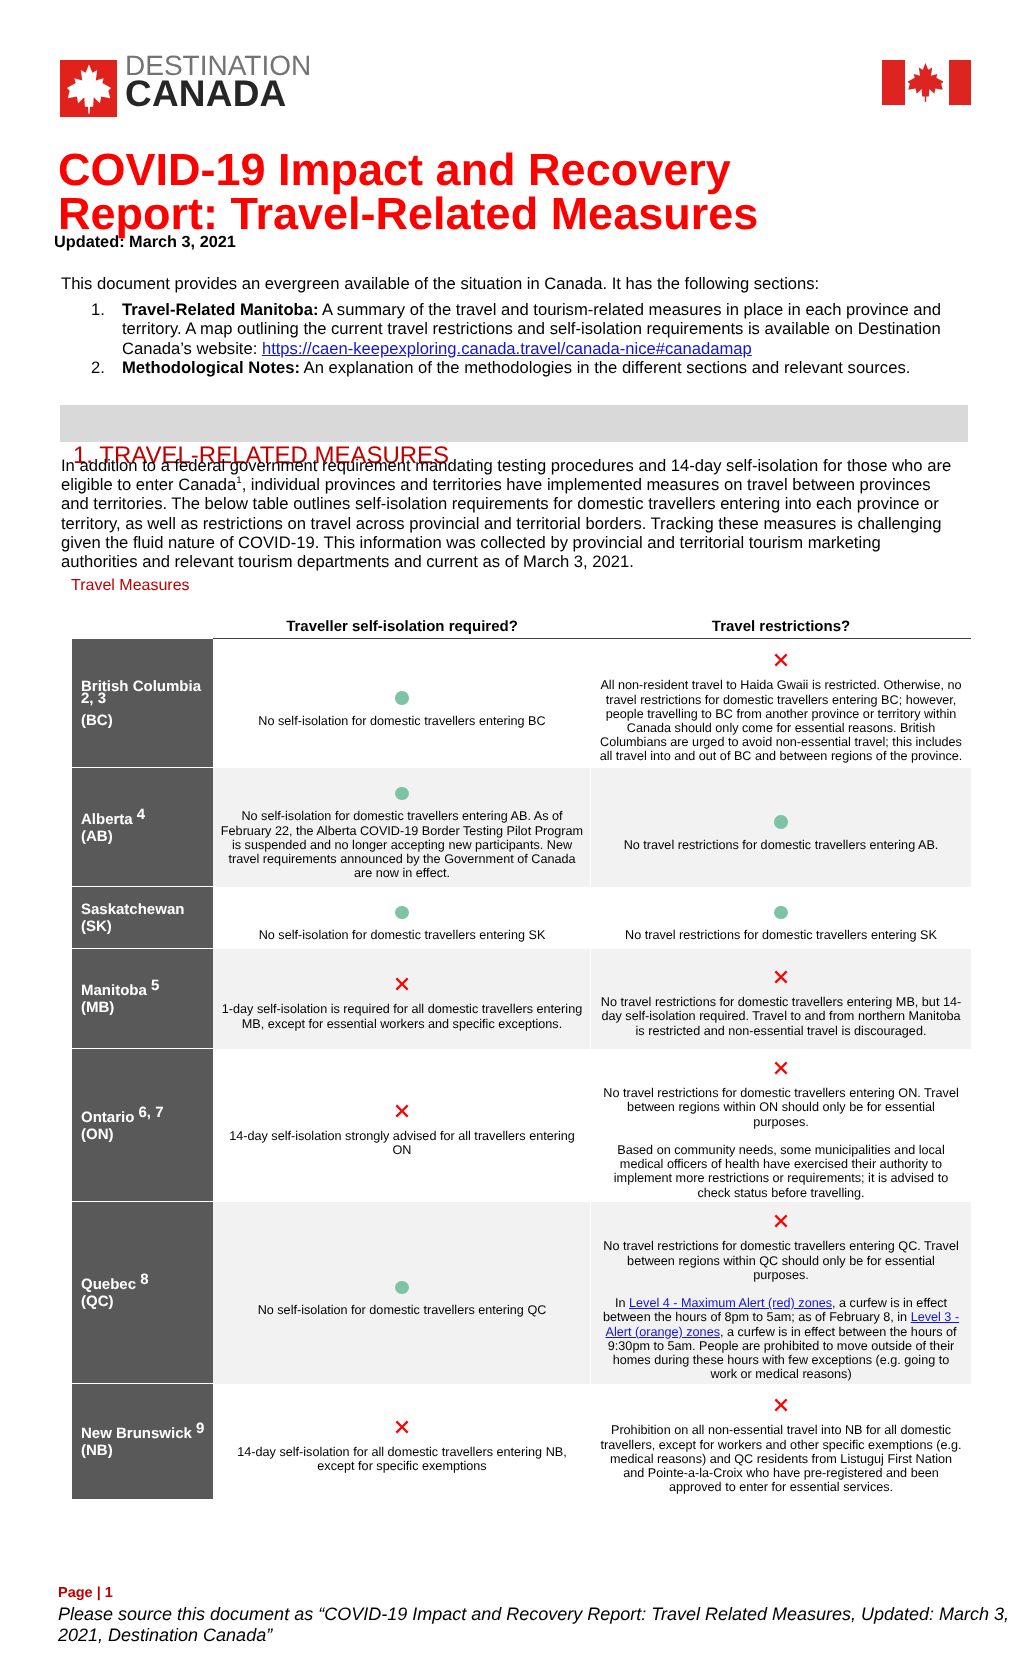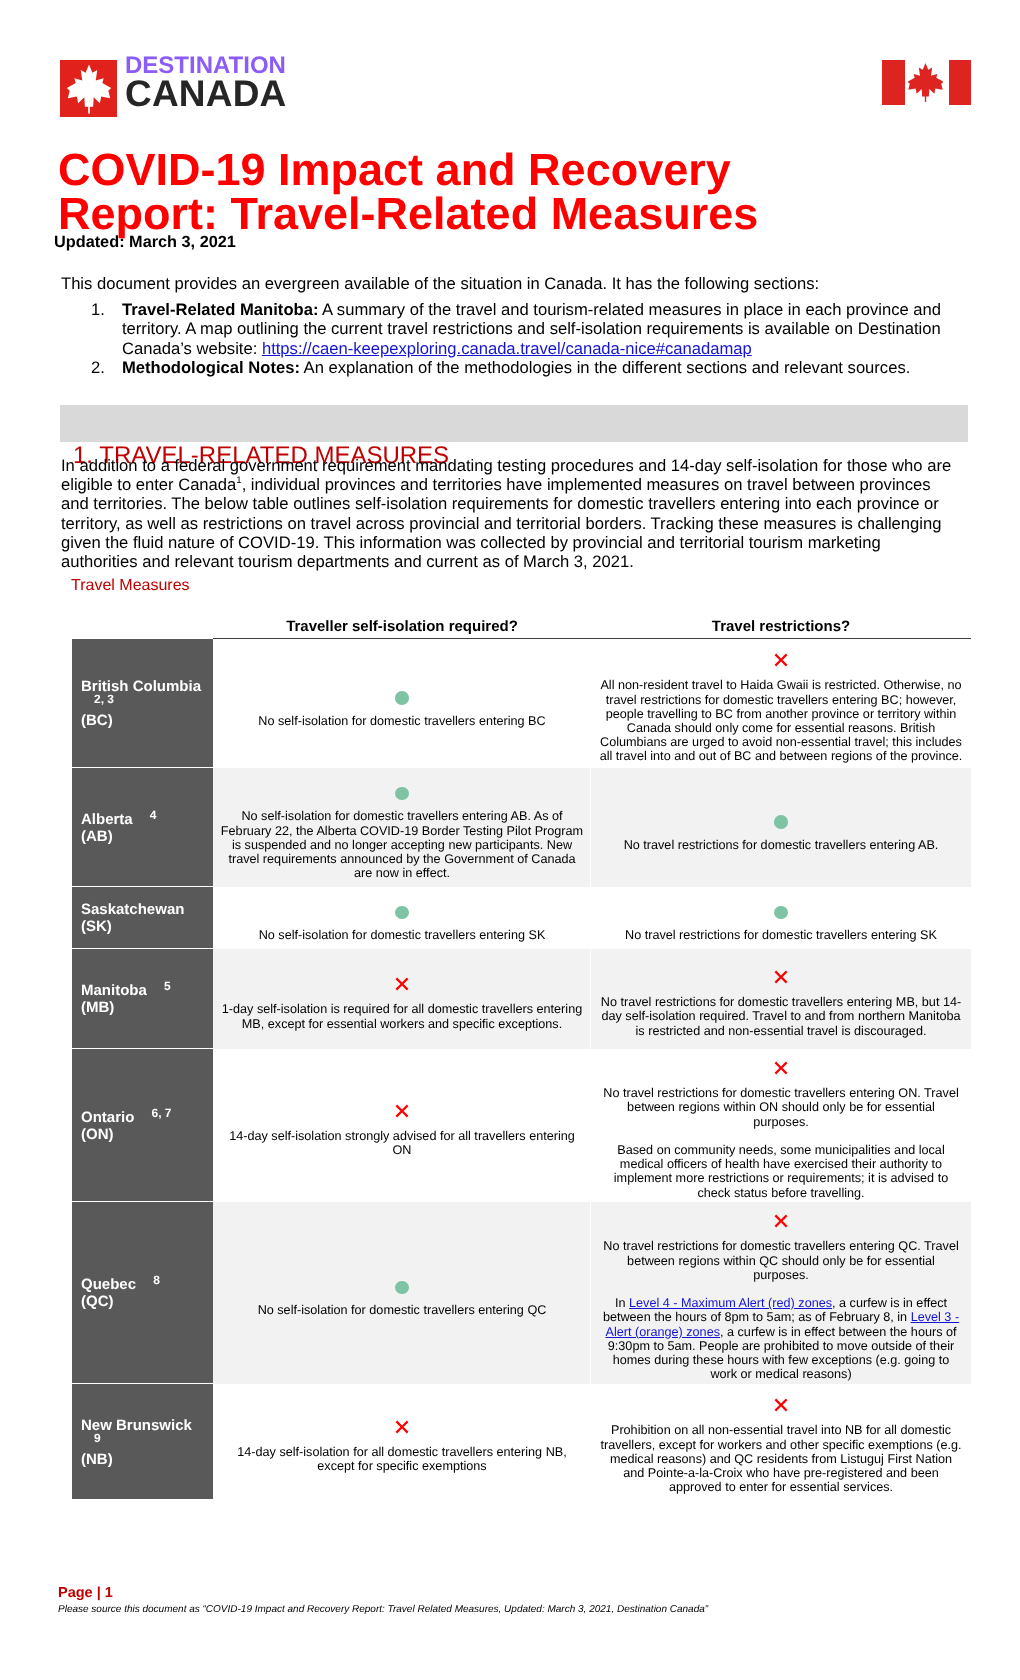--- a/index.html
+++ b/index.html
@@ -6,21 +6,21 @@
   html,body{margin:0;padding:0;}
   body{width:1020px;height:1680px;background:#ffffff;font-family:"Liberation Sans",sans-serif;color:#000;
        -webkit-font-smoothing:antialiased;text-rendering:geometricPrecision;}
   .page{position:relative;width:1020px;height:1680px;overflow:hidden;}
 
   
   .logo{position:absolute;left:60px;top:60px;}
   .logo-mark{width:57px;height:57px;background:#e1211b;position:absolute;left:0;top:0;display:block;}
   .logo-mark svg{position:absolute;left:5px;top:3px;}
   .logo-words{position:absolute;left:65px;top:-7px;}
-  .logo-line1{display:block;font-size:24px;font-weight:bold;letter-spacing:0px;color:#8b5cf6;line-height:25px;
+  .logo-line1{display:block;font-size:28px;font-weight:normal;letter-spacing:0px;color:#737373;line-height:25px;
               height:25px;}
   .logo-line2{display:block;font-size:37px;font-weight:bold;letter-spacing:0.2px;color:#262626;line-height:31px;
               height:31px;}
 
   .flag{position:absolute;left:882px;top:60px;width:89px;height:45px;background:#fff;}
   .flag .band{position:absolute;top:0;width:22.5px;height:45px;background:#dd2420;}
   .flag .band.l{left:0;}
   .flag .band.r{right:0;}
   .flag svg{position:absolute;left:24px;top:2px;}
 
@@ -50,25 +50,25 @@
   .tbl td{vertical-align:middle;text-align:center;padding:5px 7px 0 7px;line-height:14.2px;}
   .tbl td.prov{background:#595959;color:#fff;text-align:left;font-weight:bold;font-size:15px;
                vertical-align:middle;padding:1px 4px 0 9px;border-bottom:1.6px solid #fff;line-height:17px;}
   .tbl tr:last-child td.prov{border-bottom:none;}
   .tbl tr.alt td.c1,.tbl tr.alt td.c2{background:#f2f2f2;}
   .tbl td.c1{border-right:1.6px solid #fff;padding:5px 5px 0 6px;}
   .mark{display:block;text-align:center;line-height:18px;height:18px;margin:0 0 12px 0;}
   .dot{display:inline-block;width:13.5px;height:13.5px;border-radius:50%;background:#7fc3a5;vertical-align:-8px;}
   .xmark{display:inline-block;width:14px;height:14px;line-height:0;vertical-align:-6px;}
   .xmark svg{display:block;}
-  .sup{font-size:12px;position:relative;top:-5px;font-weight:bold;margin-left:13px;line-height:17px;display:inline-block;vertical-align:baseline;height:12px;}
+  .sup{font-size:15px;position:relative;top:-5px;font-weight:bold;margin-left:0;line-height:17px;display:inline-block;vertical-align:baseline;height:12px;}
   .blankline{height:14.2px;}
 
   .footer-page{position:absolute;left:58px;top:1585px;font-size:14.5px;font-weight:bold;color:#c00000;}
-  .footer-src{position:absolute;left:58px;top:1604px;font-size:10px;font-style:italic;color:#000;}
+  .footer-src{position:absolute;left:58px;top:1604px;font-size:18px;font-style:italic;color:#000;}
 </style>
 </head>
 <body>
 
 <div class="page">
 
   <div class="logo">
     <span class="logo-mark">
       <svg width="48" height="52" viewBox="0 0 512 512" preserveAspectRatio="none" aria-hidden="true">
         <path fill="#ffffff" d="M256 14 L292 96 L344 70 L328 172 L412 150 L398 196 L492 246 L462 272 L482 346 L386 330 L372 396 L306 336 L300 430 L212 430 L206 336 L140 396 L126 330 L30 346 L50 272 L20 246 L114 196 L100 150 L184 172 L168 70 L220 96 Z"></path>

